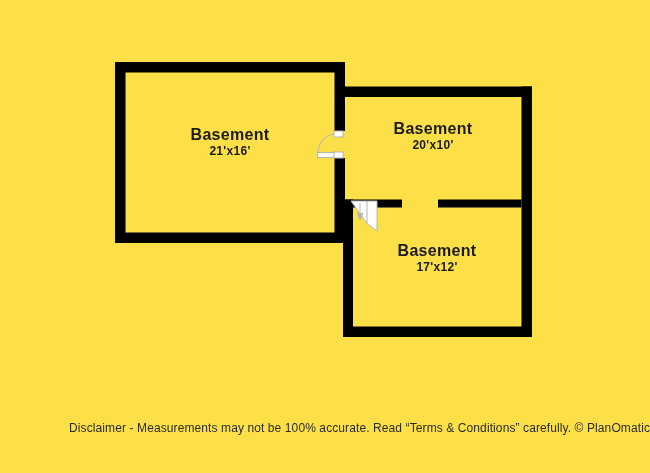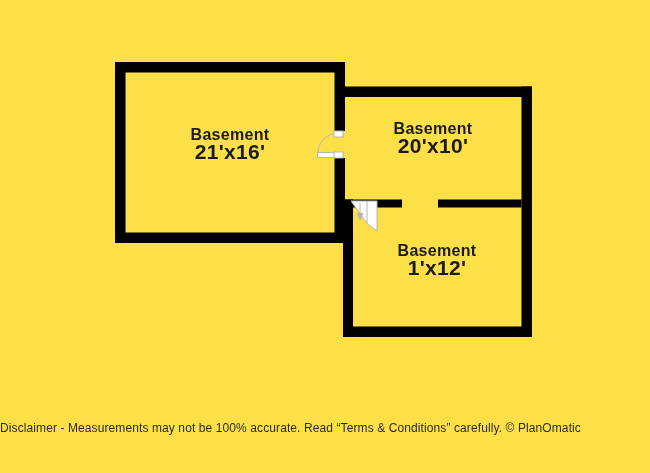--- a/index.html
+++ b/index.html
@@ -28,30 +28,30 @@
     line-height: 17px;
     white-space: nowrap;
     pointer-events: none;
   }
   .room-name {
     font-size: 16px;
     font-weight: bold;
     letter-spacing: 0.3px;
   }
   .room-dims {
-    font-size: 21px;
+    font-size: 12px;
     font-weight: bold;
     letter-spacing: 0.3px;
   }
   .disclaimer {
     position: absolute;
     left: 0;
     top: 421px;
     width: 650px;
-    text-align: left;
+    text-align: right;
     font-size: 12px;
     color: #2b2b2b;
     letter-spacing: 0.1px;
   }
 </style>
 </head>
 <body>
 
 <div class="page">
 
@@ -95,18 +95,18 @@
     <div class="room-dims">21'x16'</div>
   </div>
 
   <div class="room-label" style="left:433px; top:137px;">
     <div class="room-name">Basement</div>
     <div class="room-dims">20'x10'</div>
   </div>
 
   <div class="room-label" style="left:437px; top:259px;">
     <div class="room-name">Basement</div>
-    <div class="room-dims">1'x12'</div>
+    <div class="room-dims">17'x12'</div>
   </div>
 
   <div class="disclaimer">Disclaimer - Measurements may not be 100% accurate. Read “Terms &amp; Conditions” carefully. © PlanOmatic</div>
 
 </div>
 
 </body></html>

